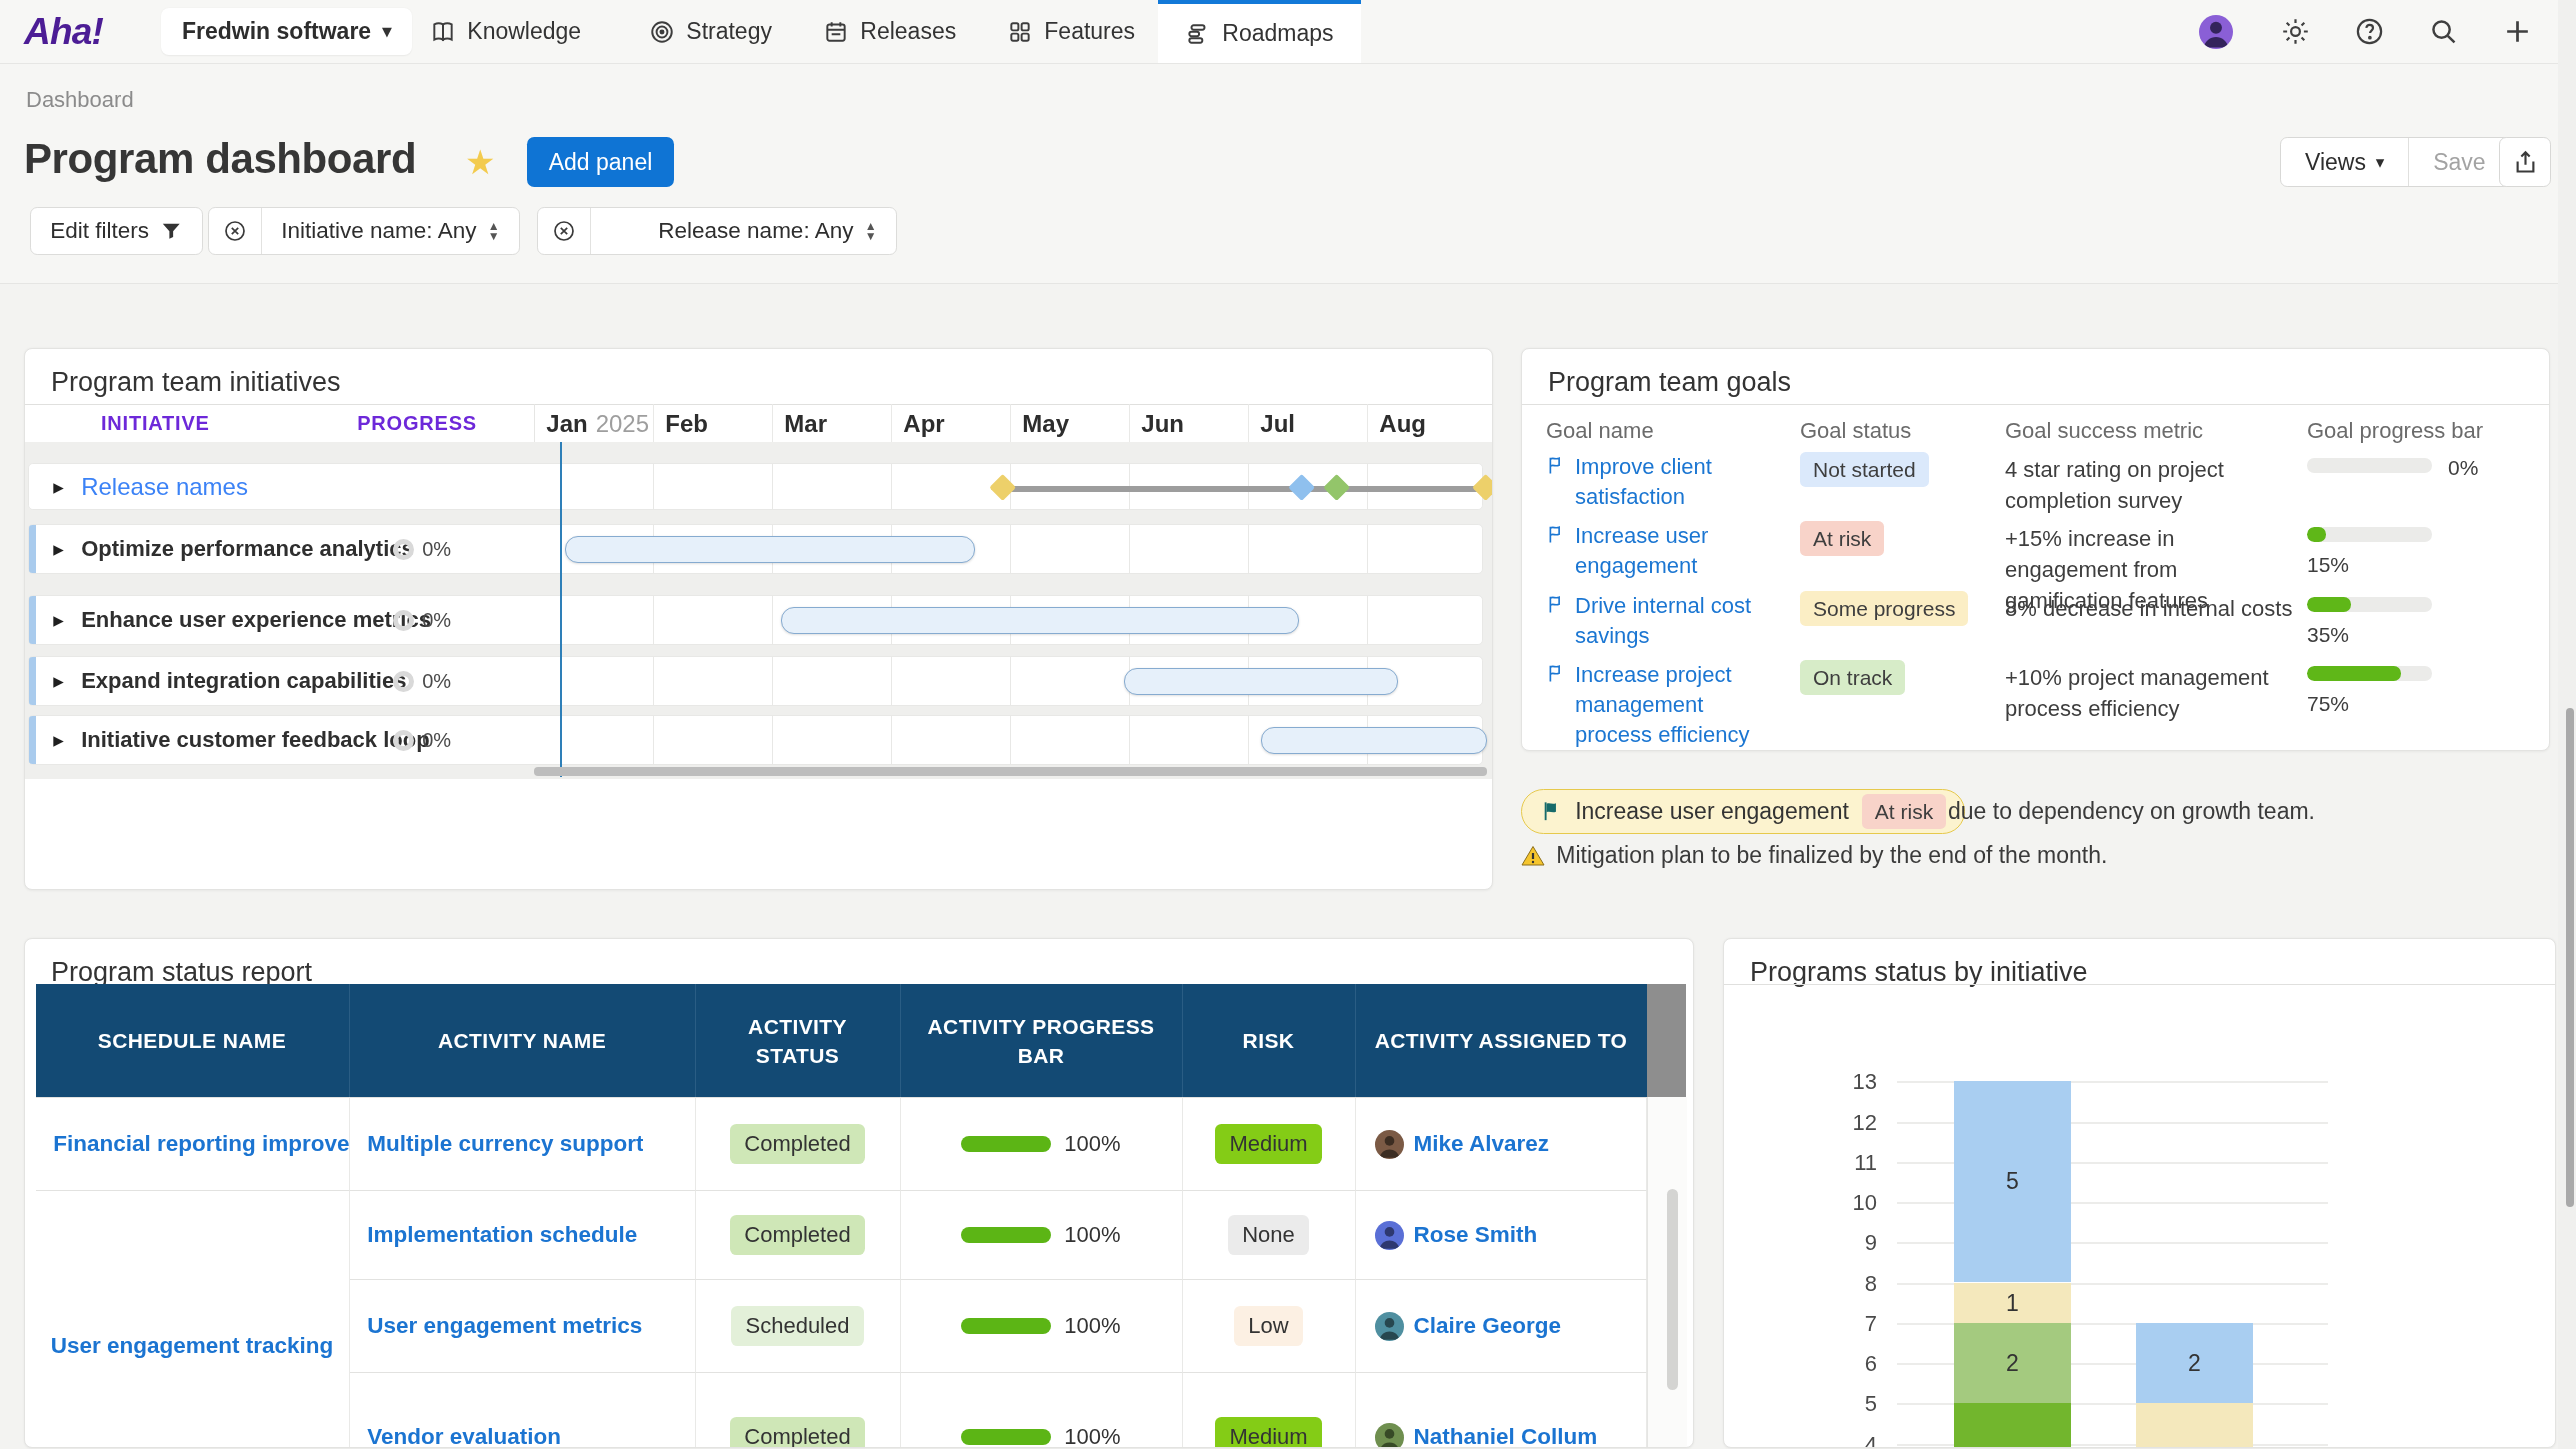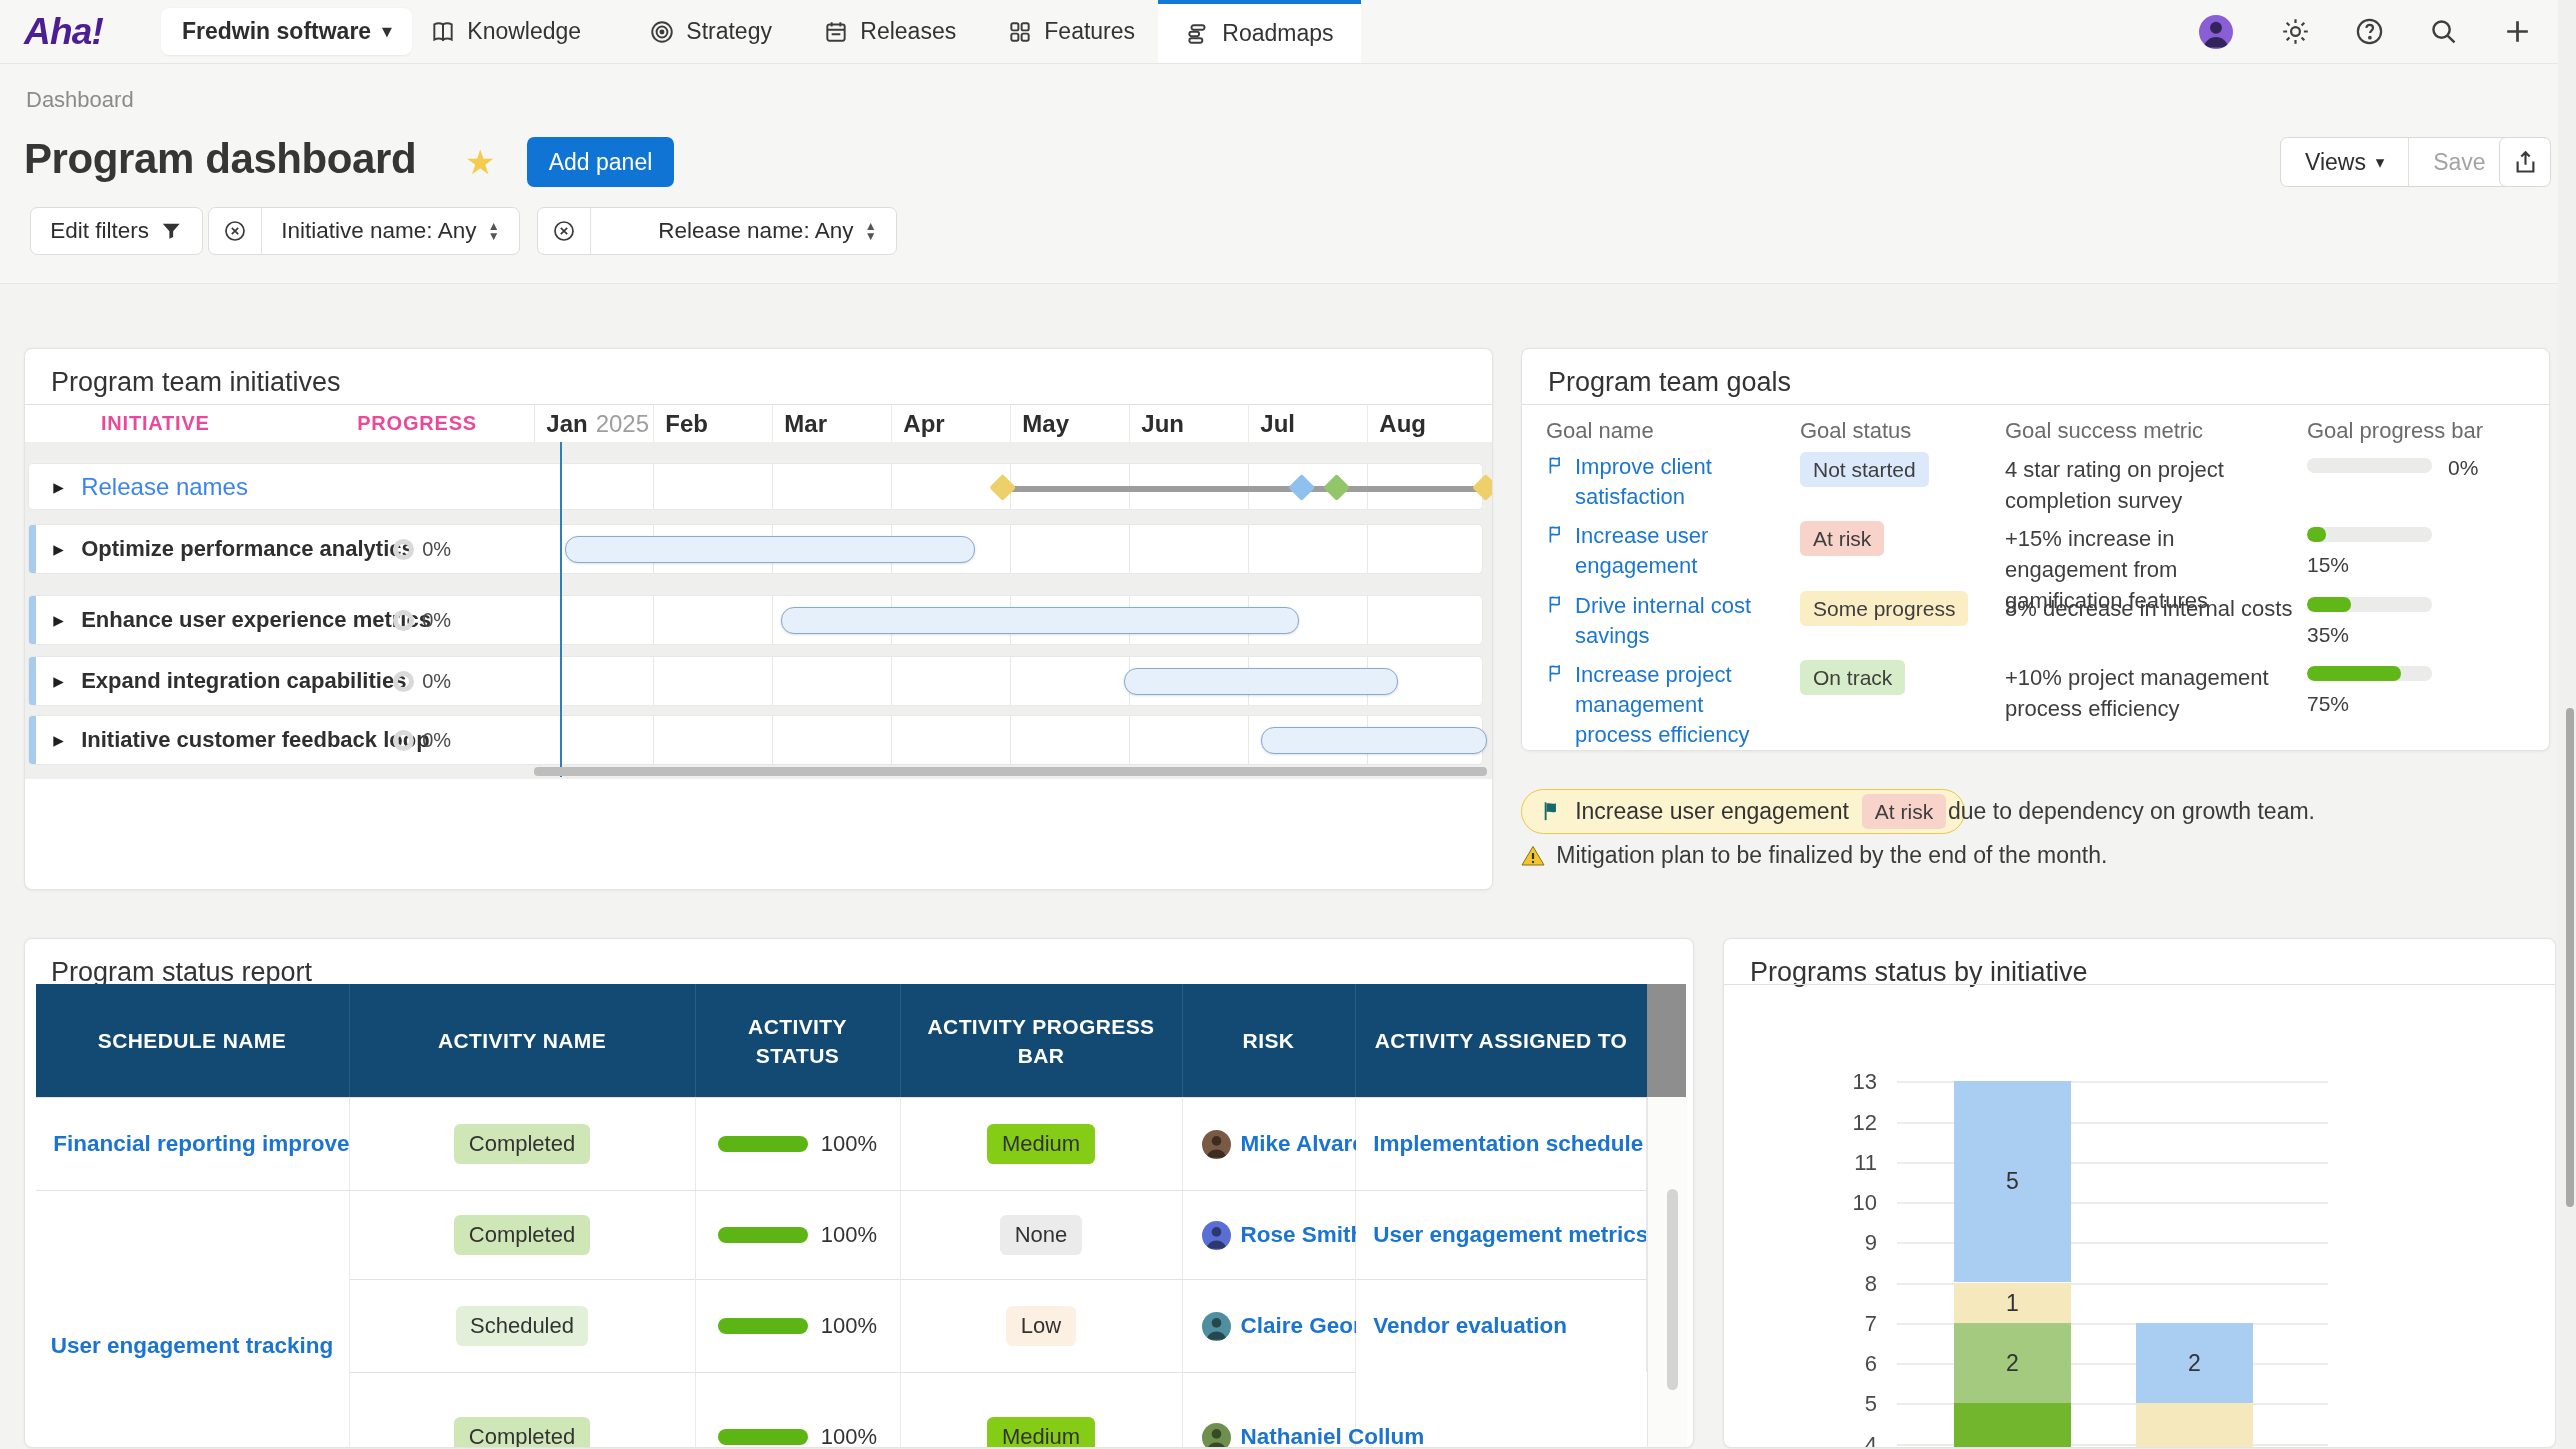--- a/index.html
+++ b/index.html
@@ -37,21 +37,21 @@
   .hdr-divider{position:absolute;left:0;top:283px;width:2576px;height:0.8px;background:#e5e5e3;}
   .content-bg{position:absolute;left:0;top:284px;width:2576px;height:1165px;background:#f3f3f1;}
 
   
   .panel{position:absolute;background:#fff;border:0.8px solid #e3e3e1;border-radius:8px;box-shadow:0 0.8px 2.4px rgba(0,0,0,.05);box-sizing:border-box;overflow:hidden;}
   .panel-title{position:absolute;left:26px;top:17.7px;font-size:27px;color:#333;}
   .panel-rule{position:absolute;left:0;width:100%;height:0.8px;background:#e0e0de;}
 
   
   #gantt{left:24px;top:348px;width:1469px;height:542px;}
-  .g-colhdr{position:absolute;top:55px;height:39px;display:flex;align-items:center;font-size:20px;font-weight:bold;color:#ec4899;letter-spacing:0.8px;}
+  .g-colhdr{position:absolute;top:55px;height:39px;display:flex;align-items:center;font-size:20px;font-weight:bold;color:#6d28d9;letter-spacing:0.8px;}
   .month-area{position:absolute;left:509px;top:55px;width:953px;height:39px;border-left:0.8px solid #e6e6e4;border-bottom:0.8px solid #e3e3e1;display:flex;}
   .month-cell{width:119px;box-sizing:border-box;border-right:0.8px solid #e9e9e7;display:flex;align-items:center;gap:8px;padding-left:11.3px;font-size:24px;font-weight:bold;color:#2d2d2d;}
   .month-year{font-weight:normal;color:#9e9e9e;}
   .g-rows-bg{position:absolute;left:0;top:93px;width:1468px;height:337px;background:#efefed;}
   .g-band{position:absolute;left:3.2px;width:1455px;background:#fff;border:0.8px solid #e8e8e6;border-radius:4.8px;box-sizing:border-box;display:flex;align-items:center;}
   .band-grid{position:absolute;left:506px;top:0;width:950px;height:100%;background:repeating-linear-gradient(to right,transparent 0px,transparent 118px,#e8e8e6 118px,#e8e8e6 119px);}
   .g-strip{position:absolute;left:0;top:0;width:6.4px;height:100%;background:#a9cbed;border-radius:3.2px 0 0 3.2px;}
   .g-exp{position:absolute;left:24px;font-size:13.7px;color:#1f1f1f;}
   .g-name{position:absolute;left:52px;font-size:22px;font-weight:bold;color:#2f2f2f;}
   .g-groupname{position:absolute;left:52px;font-size:24px;color:#3b82f6;}
@@ -462,20 +462,23 @@
     <div class="rpt-table">
       <div class="th">SCHEDULE NAME</div>
       <div class="th">ACTIVITY NAME</div>
       <div class="th">ACTIVITY STATUS</div>
       <div class="th">ACTIVITY PROGRESS BAR</div>
       <div class="th">RISK</div>
       <div class="th" style="border-right:none;">ACTIVITY ASSIGNED TO</div>
 
       <div class="td">
           <span class="cell-link">Financial reporting improve</span>
+        </div>
+      <div class="td">
+          <span class="cell-link">Multiple currency support</span>
         </div>
       <div class="td c">
           <span class="status-badge bg-completed">Completed</span>
         </div>
       <div class="td c">
           <span class="prog-wrap">
             <span class="prog-track"></span>
             <span class="prog-label">100%</span>
           </span>
         </div>

